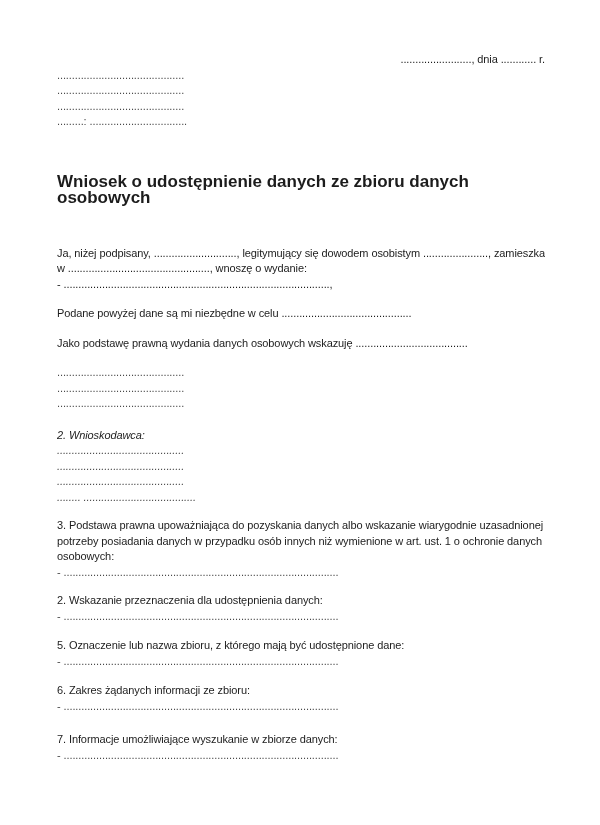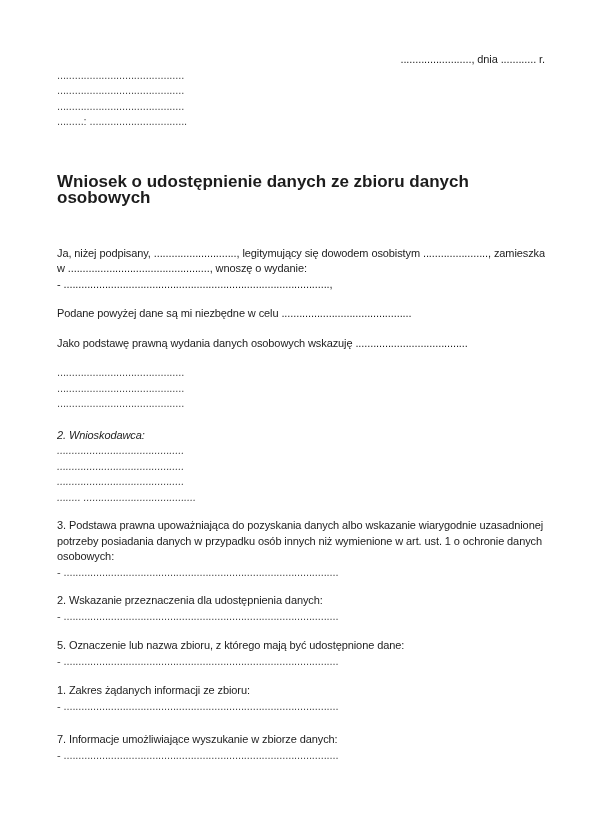--- a/index.html
+++ b/index.html
@@ -86,21 +86,21 @@
     <div class="line">2. Wskazanie przeznaczenia dla udostępnienia danych:</div>
     <div class="line fill">- .............................................................................................</div>
   </div>
 
   <div class="mt14">
     <div class="line">5. Oznaczenie lub nazwa zbioru, z którego mają być udostępnione dane:</div>
     <div class="line fill">- .............................................................................................</div>
   </div>
 
   <div class="mt14">
-    <div class="line">1. Zakres żądanych informacji ze zbioru:</div>
+    <div class="line">6. Zakres żądanych informacji ze zbioru:</div>
     <div class="line fill">- .............................................................................................</div>
   </div>
 
   <div class="mt15">
     <div class="line">7. Informacje umożliwiające wyszukanie w zbiorze danych:</div>
     <div class="line fill">- .............................................................................................</div>
   </div>
 
 </div>
 

